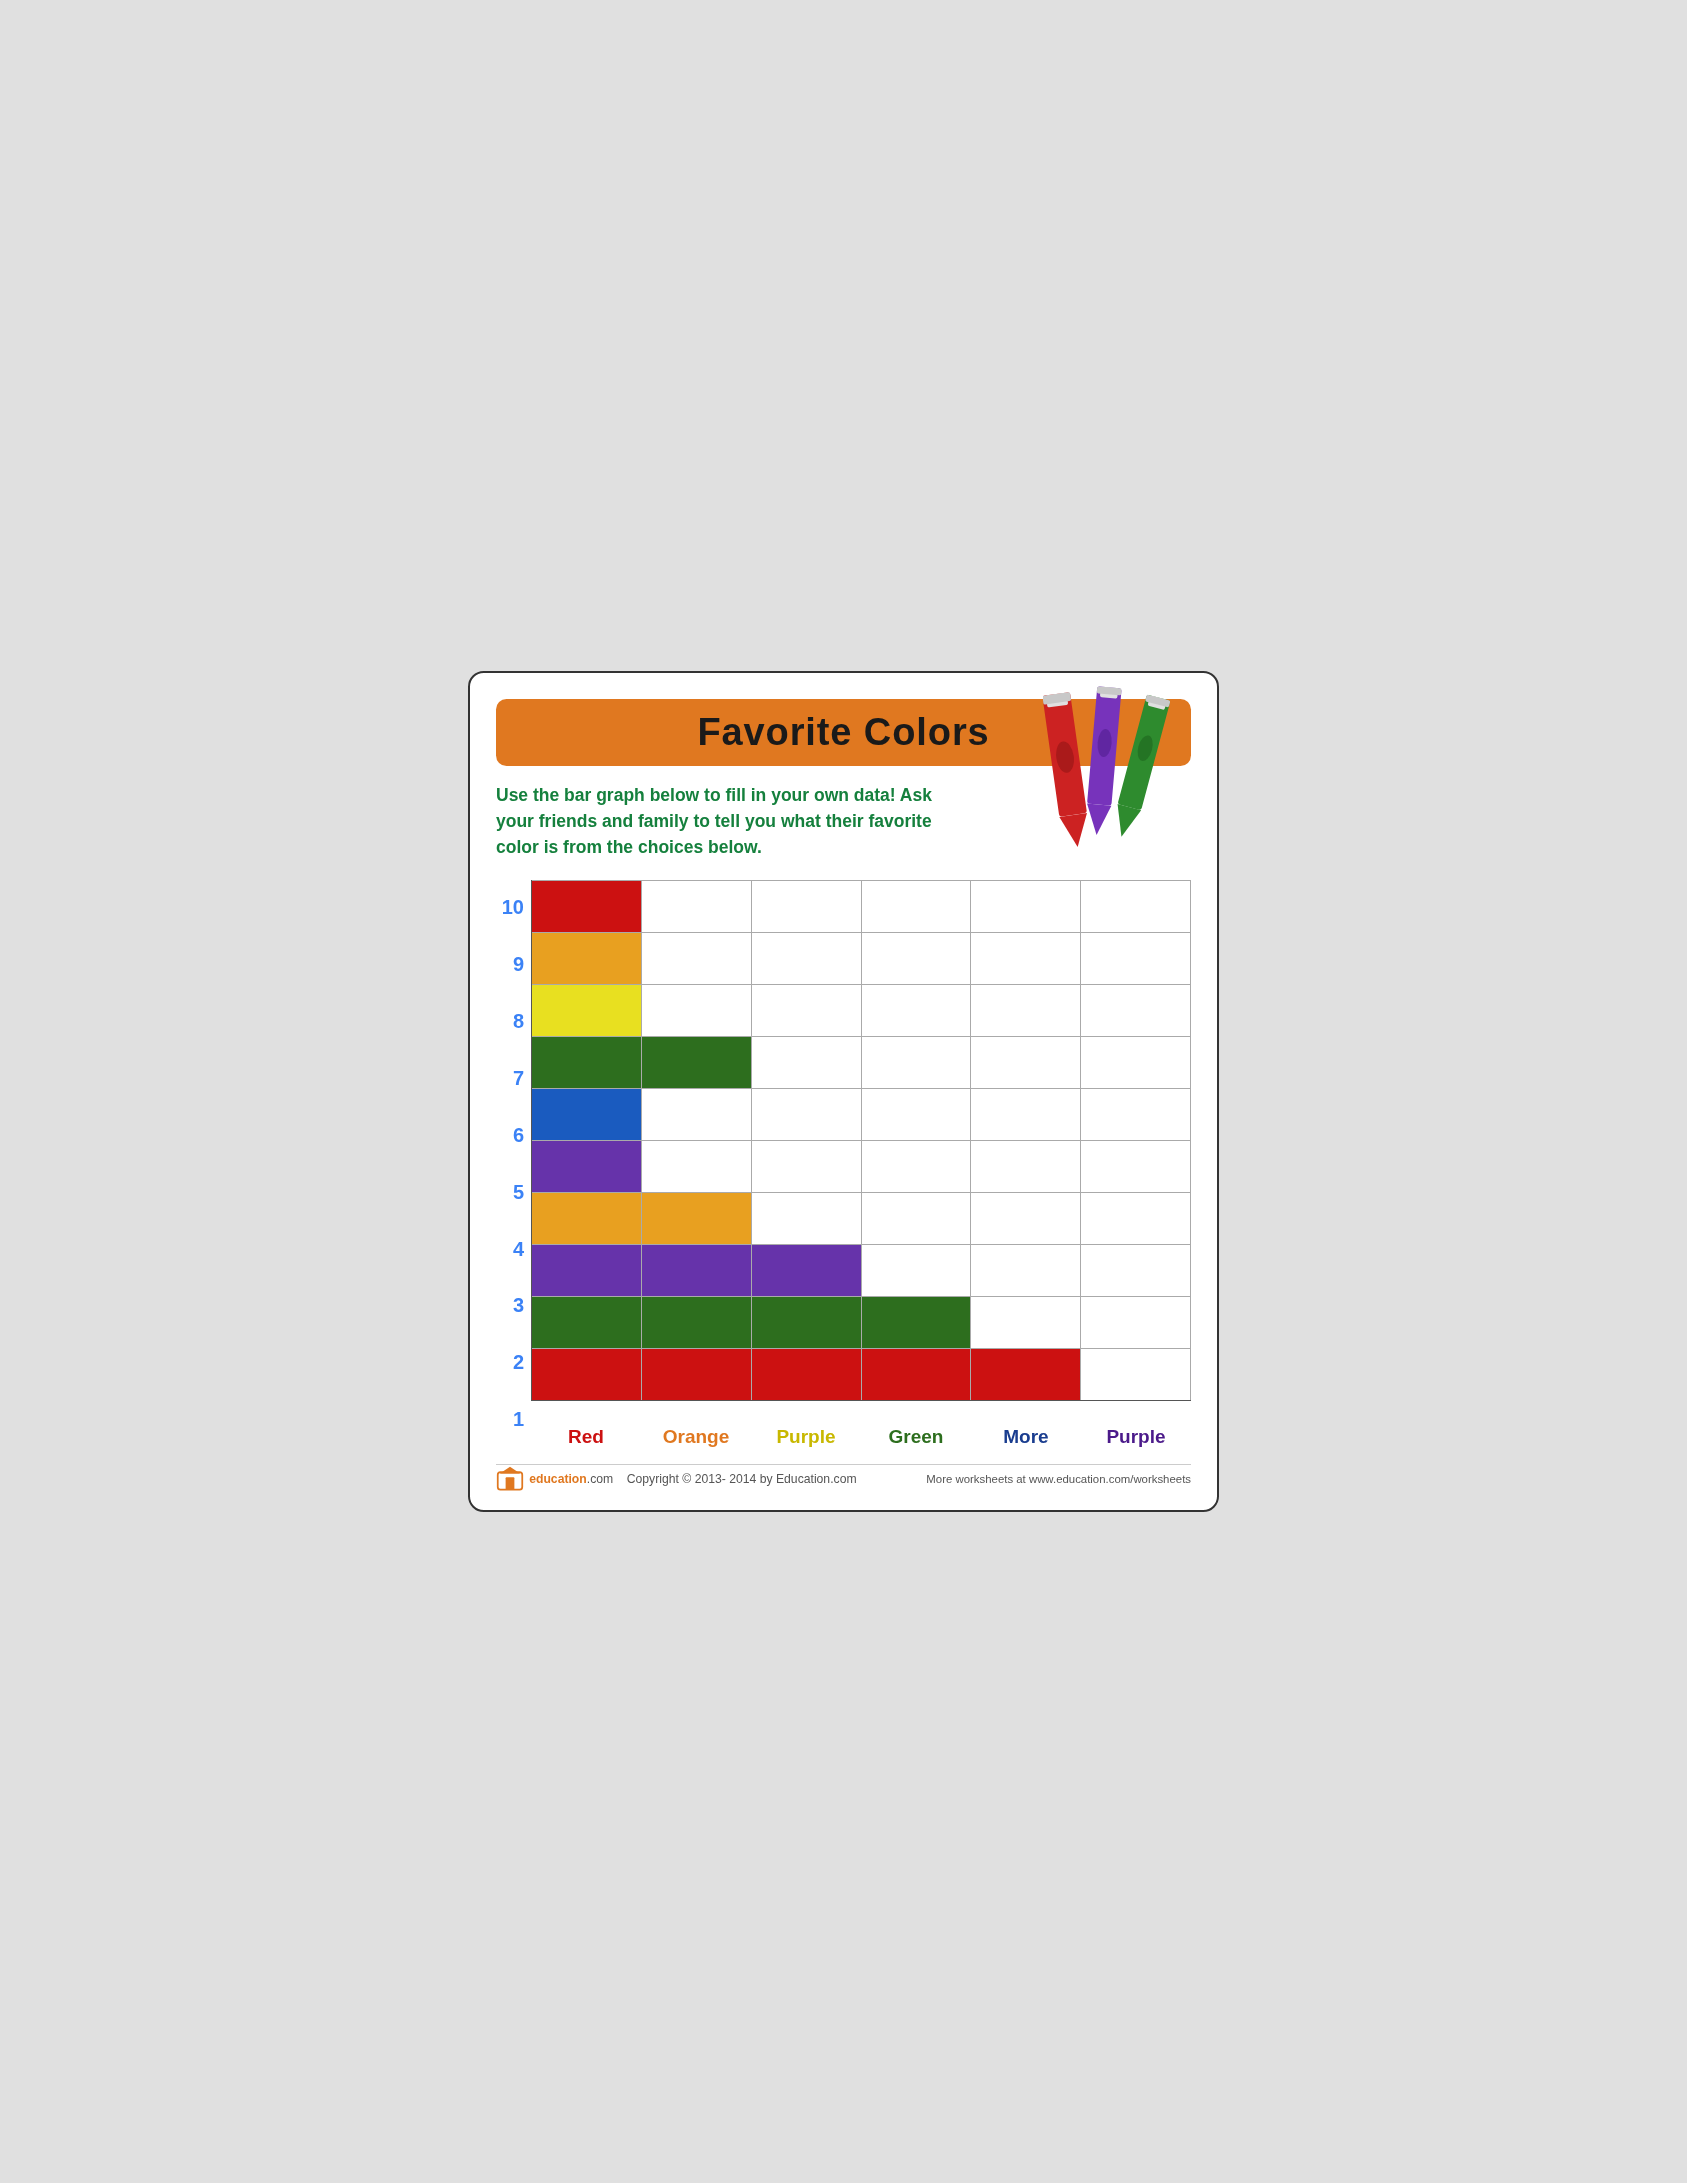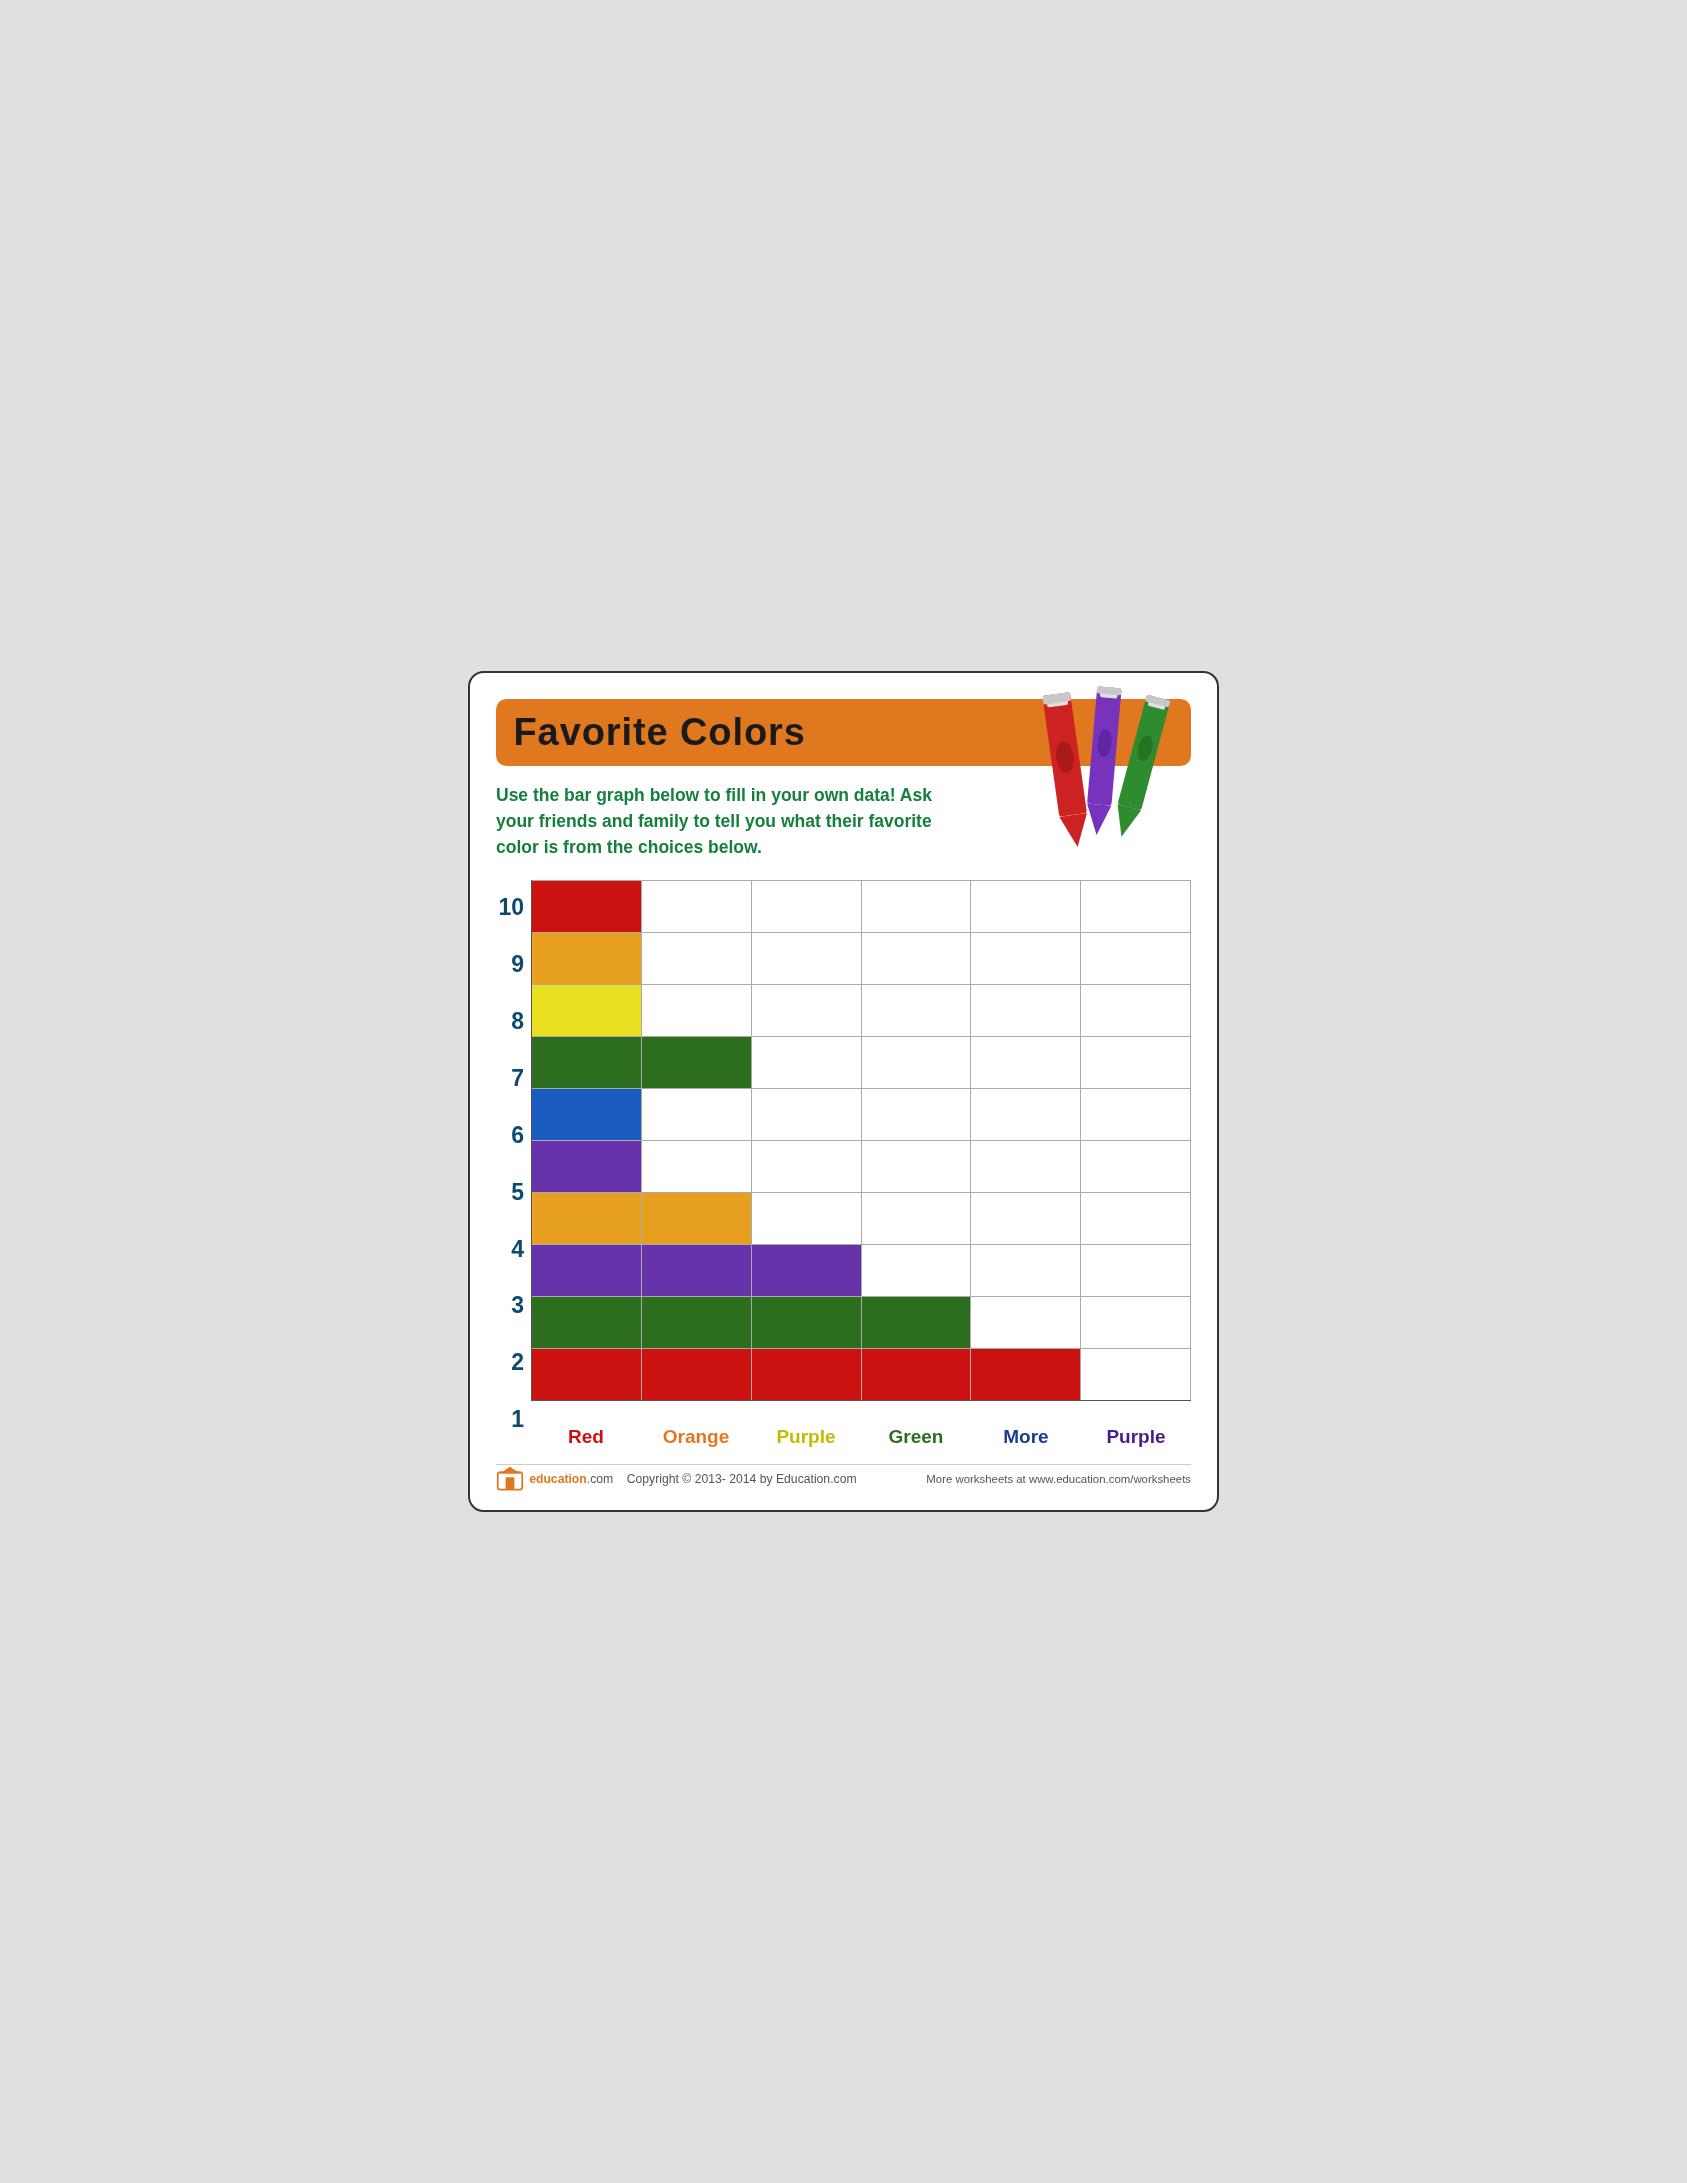--- a/index.html
+++ b/index.html
@@ -15,20 +15,21 @@
       background: #fff;
       width: 751px;
       border-radius: 15.7px;
       border: 2.6px solid #333;
       padding: 26px 26px 17.5px 26px;
       position: relative;
     }
     .title-bar {
       background: #e07820;
       border-radius: 10.5px;
+      text-align: center;
       padding: 12.2px 17.5px;
       margin-bottom: 15.7px;
       position: relative;
     }
     .title-text {
       font-size: 38px;
       font-weight: bold;
       color: #1a1a1a;
       letter-spacing: 0.9px;
     }
@@ -69,23 +70,23 @@
     .y-axis-numbers {
       display: flex;
       flex-direction: column-reverse;
       justify-content: space-around;
       align-items: flex-end;
       padding-right: 7px;
       width: 35px;
       padding-top: 0;
     }
     .y-num {
-      font-size: 23px;
-      font-weight: bold;
-      color: #0c4a6e;
+      font-size: 20px;
+      font-weight: bold;
+      color: #3b82f6;
       height: 52px;
       display: flex;
       align-items: center;
       justify-content: flex-end;
     }
     .grid-container {
       flex: 1;
       display: flex;
       flex-direction: column;
     }

